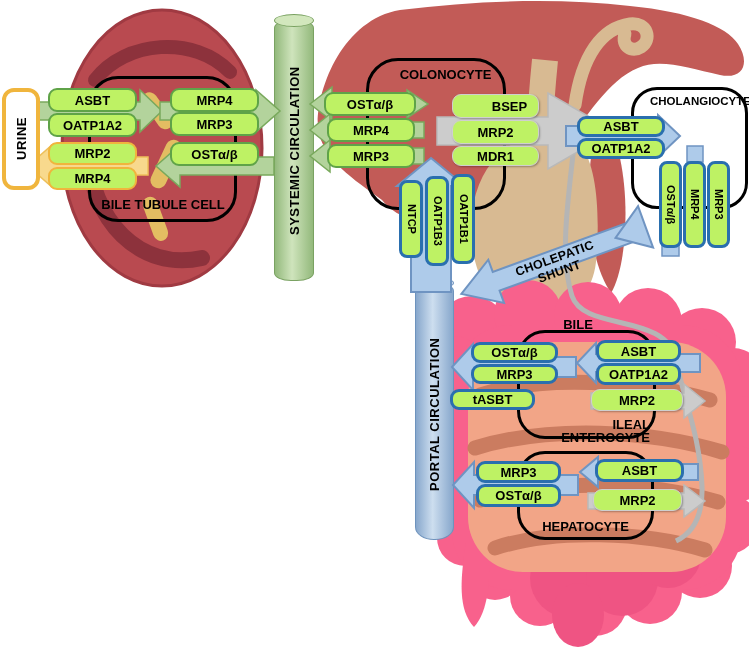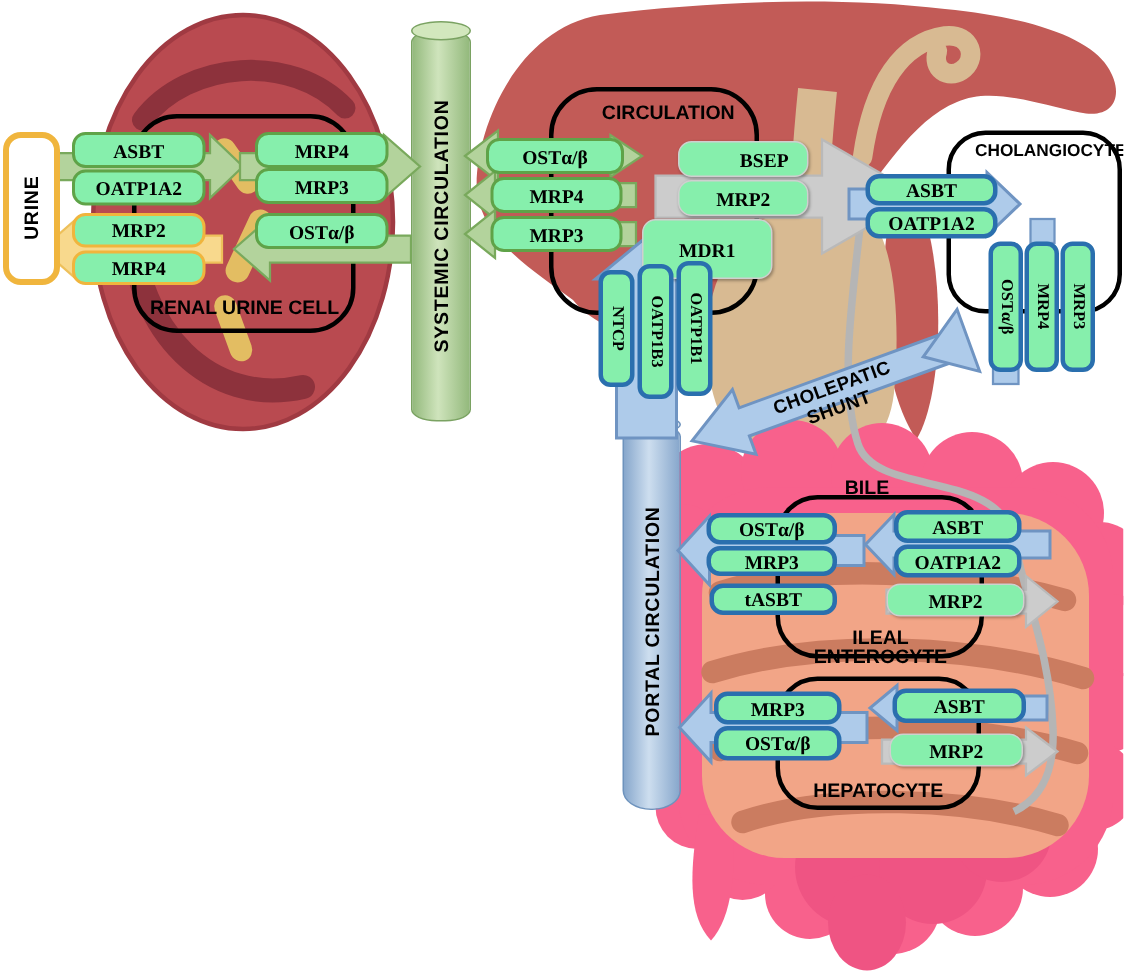--- a/index.html
+++ b/index.html
@@ -5,23 +5,23 @@
   html,body{margin:0;padding:0;background:#fff;}
   #canvas{
     position:relative;width:749px;height:648px;overflow:hidden;background:#fff;
     font-family:"Liberation Sans","DejaVu Sans",sans-serif;
   }
   #canvas *{box-sizing:border-box;}
   svg.layer{position:absolute;left:0;top:0;width:749px;height:648px;}
 
   
   .tbox{
-    position:absolute;background:#86efac;border-radius:9px;
+    position:absolute;background:#bef264;border-radius:9px;
     display:flex;align-items:center;justify-content:center;
-    font-weight:bold;font-size:13px;color:#000;line-height:1;font-family:Liberation Serif, serif;
+    font-weight:bold;font-size:13px;color:#000;line-height:1;
   }
   .green{border:2.5px solid #5fa348;}
   .gold{border:2.5px solid #f0b53d;}
   .blue{border:3px solid #2a6fae;}
   .grayish{border:1.5px solid #cfcfcf;box-shadow:1px 1px 2px rgba(0,0,0,.3);}
   .vert{writing-mode:vertical-rl;font-size:11px;border-radius:8px;}
 
   
   .cell-outline{position:absolute;border:3.5px solid #000;background:transparent;}
 
@@ -166,50 +166,50 @@
 
   <div class="urine-box" style="left:2px;top:88px;width:38px;height:102px;">URINE</div>
 
   <div class="tbox green" style="left:48px;top:88px;width:89px;height:24px;">ASBT</div>
   <div class="tbox green" style="left:48px;top:113px;width:89px;height:24px;">OATP1A2</div>
   <div class="tbox gold" style="left:48px;top:142px;width:89px;height:23px;">MRP2</div>
   <div class="tbox gold" style="left:48px;top:167px;width:89px;height:23px;">MRP4</div>
   <div class="tbox green" style="left:170px;top:88px;width:89px;height:24px;">MRP4</div>
   <div class="tbox green" style="left:170px;top:112px;width:89px;height:24px;">MRP3</div>
   <div class="tbox green" style="left:170px;top:142px;width:89px;height:24px;">OSTα/β</div>
-  <div class="cell-label" style="left:92px;top:198px;width:142px;">RENAL URINE CELL</div>
-
-  <div class="cell-label" style="left:393px;top:68px;width:105px;">CIRCULATION</div>
+  <div class="cell-label" style="left:92px;top:198px;width:142px;">BILE TUBULE CELL</div>
+
+  <div class="cell-label" style="left:393px;top:68px;width:105px;">COLONOCYTE</div>
   <div class="tbox green" style="left:324px;top:92px;width:92px;height:24px;">OSTα/β</div>
   <div class="tbox green" style="left:327px;top:118px;width:88px;height:24px;">MRP4</div>
   <div class="tbox green" style="left:327px;top:144px;width:88px;height:24px;">MRP3</div>
   <div class="tbox grayish" style="left:452px;top:94px;width:87px;height:24px;padding-left:28px;">BSEP</div>
   <div class="tbox grayish" style="left:452px;top:120px;width:87px;height:24px;">MRP2</div>
-  <div class="tbox grayish" style="left:428px;top:146px;width:87px;height:40px;">MDR1</div>
+  <div class="tbox grayish" style="left:452px;top:146px;width:87px;height:20px;">MDR1</div>
   <div class="tbox blue vert" style="left:399px;top:180px;width:24px;height:78px;">NTCP</div>
   <div class="tbox blue vert" style="left:425px;top:176px;width:24px;height:90px;">OATP1B3</div>
   <div class="tbox blue vert" style="left:451px;top:174px;width:24px;height:90px;">OATP1B1</div>
 
   <div class="cell-label" style="left:634px;top:96px;width:112px;font-size:11.5px;padding-left:16px;">CHOLANGIOCYTE</div>
   <div class="tbox blue" style="left:577px;top:116px;width:88px;height:21px;">ASBT</div>
   <div class="tbox blue" style="left:577px;top:138px;width:88px;height:21px;">OATP1A2</div>
   <div class="tbox blue vert" style="left:659px;top:161px;width:23px;height:87px;">OSTα/β</div>
   <div class="tbox blue vert" style="left:683px;top:161px;width:23px;height:87px;">MRP4</div>
   <div class="tbox blue vert" style="left:707px;top:161px;width:23px;height:87px;">MRP3</div>
 
   <div class="shunt-label" style="left:492px;top:251px;width:130px;">CHOLEPATIC SHUNT</div>
   <div class="cell-label" style="left:549px;top:318px;width:58px;">BILE</div>
 
   <div class="tbox blue" style="left:471px;top:342px;width:87px;height:21px;">OSTα/β</div>
   <div class="tbox blue" style="left:471px;top:364px;width:87px;height:20px;">MRP3</div>
-  <div class="tbox blue" style="left:473px;top:389px;width:85px;height:21px;">tASBT</div>
+  <div class="tbox blue" style="left:450px;top:389px;width:85px;height:21px;">tASBT</div>
   <div class="tbox blue" style="left:596px;top:340px;width:85px;height:22px;">ASBT</div>
   <div class="tbox blue" style="left:596px;top:363px;width:85px;height:22px;">OATP1A2</div>
   <div class="tbox grayish" style="left:591px;top:389px;width:92px;height:22px;">MRP2</div>
-  <div class="cell-label" style="left:524px;top:418px;width:126px;">ILEAL ENTEROCYTE</div>
+  <div class="cell-label" style="left:524px;top:418px;width:126px;text-align:right;">ILEAL ENTEROCYTE</div>
 
   <div class="tbox blue" style="left:476px;top:461px;width:85px;height:22px;">MRP3</div>
   <div class="tbox blue" style="left:476px;top:484px;width:85px;height:23px;">OSTα/β</div>
   <div class="tbox blue" style="left:595px;top:459px;width:89px;height:23px;">ASBT</div>
   <div class="tbox grayish" style="left:593px;top:489px;width:89px;height:22px;">MRP2</div>
   <div class="cell-label" style="left:534px;top:520px;width:103px;">HEPATOCYTE</div>
 
 </div>
 
 </body></html>

